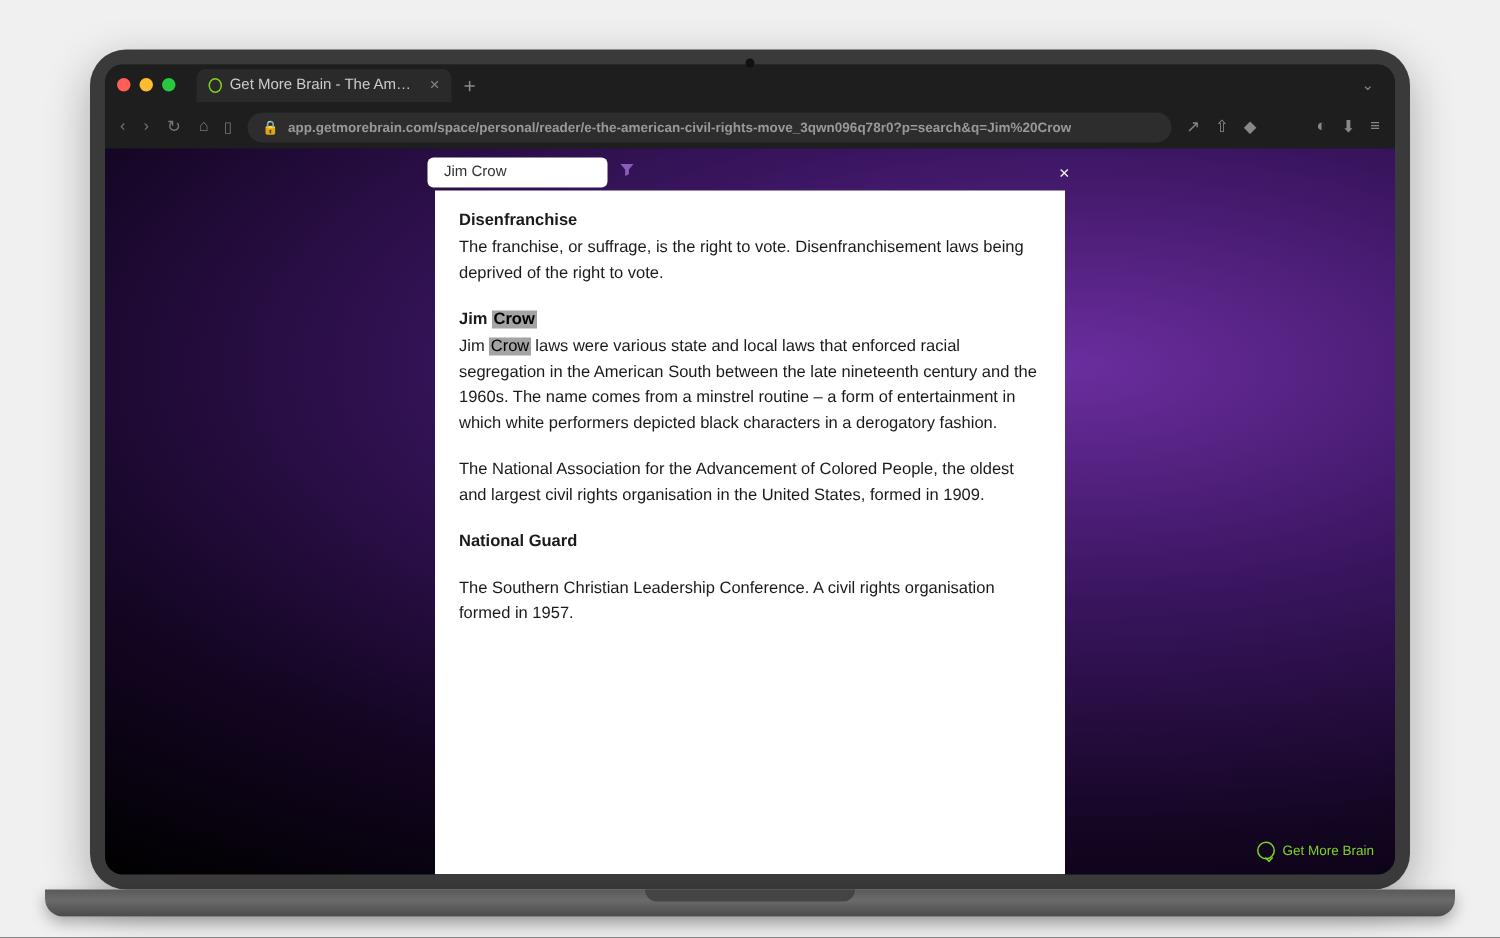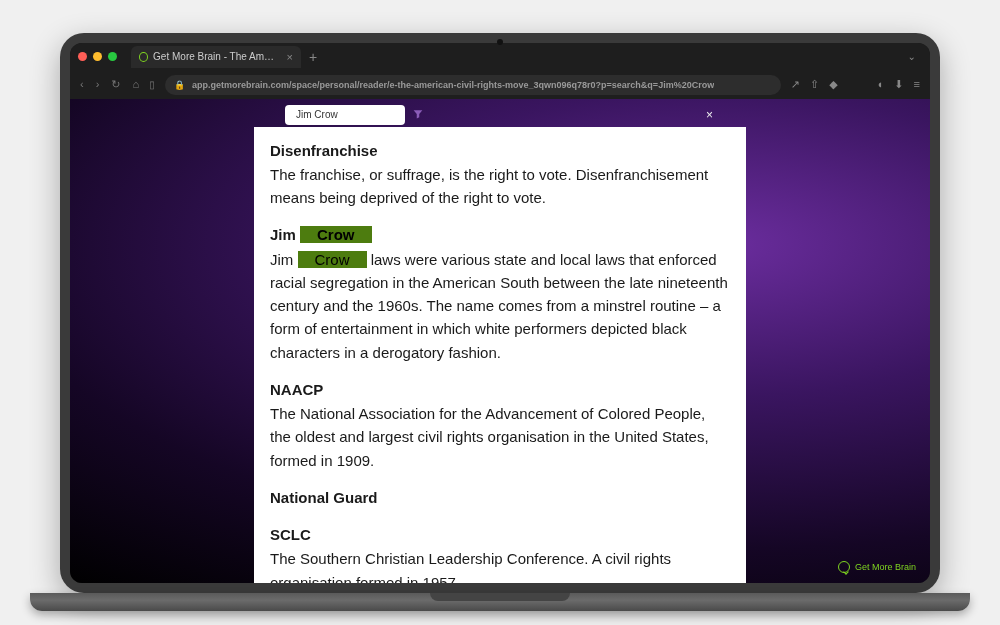--- a/index.html
+++ b/index.html
@@ -160,31 +160,31 @@
       outline: none;
       font-size: 10px;
       flex: 1;
       color: #333;
       background: transparent;
     }
     .filter-icon { color: #8b5cb8; font-size: 10px; }
     .close-search { position: absolute; right: 2px; color: #eee; font-size: 12px; }
     .doc {
       margin-top: 28px;
-      width: 492px;
+      width: 420px;
       background: #fff;
       padding: 12px 16px;
-      font-size: 15px;
+      font-size: 11px;
       line-height: 1.55;
       color: #1a1a1a;
       overflow: hidden;
     }
     .entry { margin-bottom: 14px; }
     .entry-title { font-weight: 700; margin-bottom: 1px; }
-    .hl { background: #4d7c0f; padding: 0 17px; }
+    .hl { background: #a3a3a3; padding: 0 1px; }
     .brand-mark {
       position: absolute;
       bottom: 10px;
       right: 14px;
       display: flex;
       align-items: center;
       gap: 5px;
       font-size: 9px;
       color: #7ed321;
     }
@@ -253,35 +253,33 @@
           <svg width="10" height="10" viewBox="0 0 16 16" fill="#8b5cb8">
               <path d="M1 2h14l-5 6v5l-4 2v-7z"></path>
             </svg>
         </span>
         <span class="close-search">×</span>
       </div>
 
       <div class="doc" id="doc">
           <div class="entry">
             <div class="entry-title">Disenfranchise</div>
-            <div>The franchise, or suffrage, is the right to vote. Disenfranchisement means being deprived of the right to vote.</div>
+            <div>The franchise, or suffrage, is the right to vote. Disenfranchisement laws being deprived of the right to vote.</div>
           </div>
           <div class="entry">
             <div class="entry-title">Jim <mark class="hl">Crow</mark></div>
             <div>Jim <mark class="hl">Crow</mark> laws were various state and local laws that enforced racial segregation in the American South between the late nineteenth century and the 1960s. The name comes from a minstrel routine – a form of entertainment in which white performers depicted black characters in a derogatory fashion.</div>
           </div>
           <div class="entry">
-            <div class="entry-title">NAACP</div>
             <div>The National Association for the Advancement of Colored People, the oldest and largest civil rights organisation in the United States, formed in 1909.</div>
           </div>
           <div class="entry">
             <div class="entry-title">National Guard</div>
           </div>
           <div class="entry">
-            <div class="entry-title">SCLC</div>
             <div>The Southern Christian Leadership Conference. A civil rights organisation formed in 1957.</div>
           </div>
         </div>
 
       <div class="brand-mark">
         <div class="brand-bubble"></div>
         <span>Get More Brain</span>
       </div>
 
     </div>

